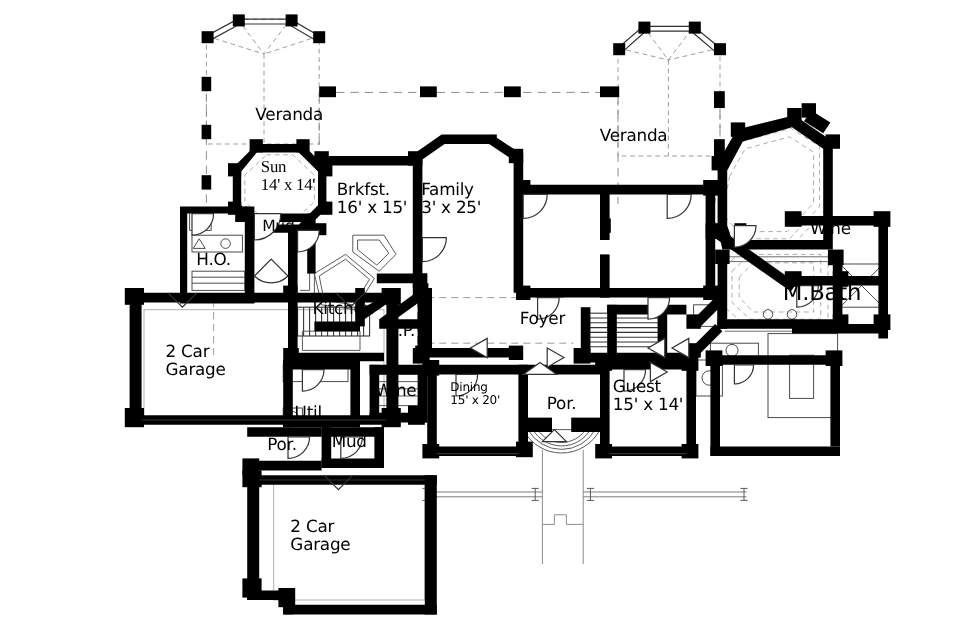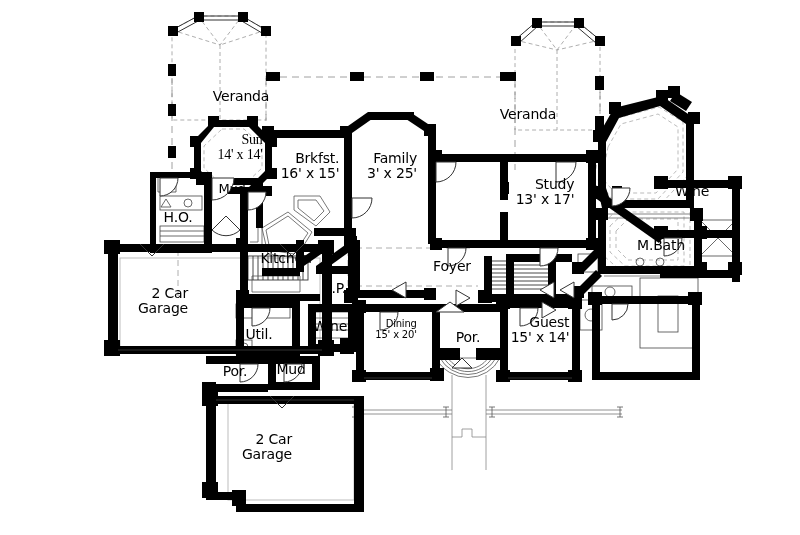--- a/index.html
+++ b/index.html
@@ -4,21 +4,21 @@
 <title>Floor Plan</title>
 <style>
   html,body{margin:0;padding:0;background:#ffffff;}
   body{width:800px;height:535px;overflow:hidden;font-family:"DejaVu Sans",sans-serif;}
   #plan{position:relative;width:800px;height:535px;background:#fff;}
   #plan svg{position:absolute;left:0;top:0;}
   .room-label{
     position:absolute;
     color:#000;
     font-family:"DejaVu Sans",sans-serif;
-    text-align:right;
+    text-align:left;
     line-height:1.05;
     white-space:nowrap;
     transform:translate(-50%,-50%);
     letter-spacing:-0.2px;
     pointer-events:none;
   }
   .room-label .nm{display:block;font-weight:400;}
   .room-label .dm{display:block;font-weight:400;}
 </style>
 </head>
@@ -465,57 +465,53 @@
     <span class="dm"></span>
   </div>
   <div class="room-label" style="left:178px;top:217px;font-size:14px;">
     <span class="nm">H.O.</span>
     <span class="dm"></span>
   </div>
   <div class="room-label" style="left:310px;top:166px;font-size:14px;">
     <span class="nm">Brkfst.</span>
     <span class="dm">16' x 15'</span>
   </div>
-  <div class="room-label" style="left:392px;top:166px;font-size:14px;">
+  <div class="room-label" style="left:376px;top:166px;font-size:14px;">
     <span class="nm">Family</span>
     <span class="dm">3' x 25'</span>
   </div>
   <div class="room-label" style="left:528px;top:114px;font-size:14px;">
     <span class="nm">Veranda</span>
     <span class="dm"></span>
   </div>
-  <div class="room-label" style="left:545px;top:192px;font-size:14px;">
-    <span class="nm">Study</span>
-    <span class="dm">13' x 17'</span>
-  </div>
   <div class="room-label" style="left:692px;top:191px;font-size:14px;">
     <span class="nm">Wine</span>
     <span class="dm"></span>
   </div>
-  <div class="room-label" style="left:661px;top:245px;font-size:14px;">
+  <div class="room-label" style="left:685px;top:245px;font-size:19px;">
     <span class="nm">M.Bath</span>
     <span class="dm"></span>
   </div>
   <div class="room-label" style="left:276px;top:258px;font-size:14px;margin-left:10px;">
     <span class="nm">Kitchen</span>
     <span class="dm"></span>
   </div>
-  <div class="room-label" style="left:334px;top:276px;font-size:14px;margin-top:12px;">
+  <div class="room-label" style="left:334px;top:276px;font-size:14px;">
     <span class="nm">B.P.</span>
     <span class="dm"></span>
   </div>
   <div class="room-label" style="left:452px;top:266px;font-size:14px;">
     <span class="nm">Foyer</span>
     <span class="dm"></span>
   </div>
   <div class="room-label" style="left:163px;top:301px;font-size:14px;">
     <span class="nm">2 Car</span>
     <span class="dm">Garage</span>
   </div>
-  <div class="room-label" style="left:259px;top:334px;font-size:14px;">
+  <div class="room-label" style="left:259px;top:345px;font-size:14px;">
     <span class="nm">Util.</span>
     <span class="dm"></span>
   </div>
   <div class="room-label" style="left:330px;top:326px;font-size:14px;">
     <span class="nm">Wine</span>
     <span class="dm"></span>
   </div>
   <div class="room-label" style="left:396px;top:329px;font-size:10px;">
     <span class="nm">Dining</span>
     <span class="dm">15' x 20'</span>

